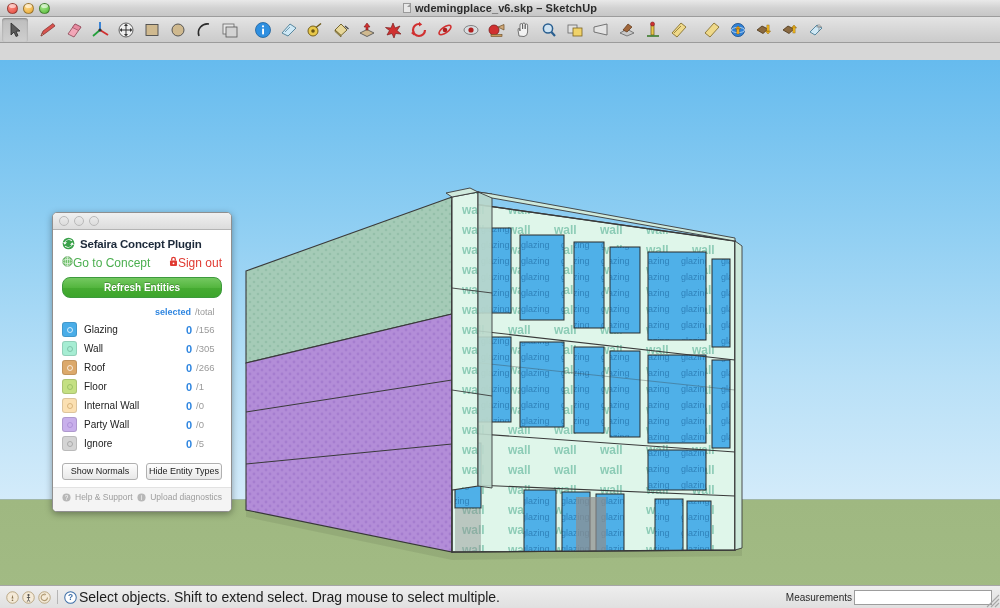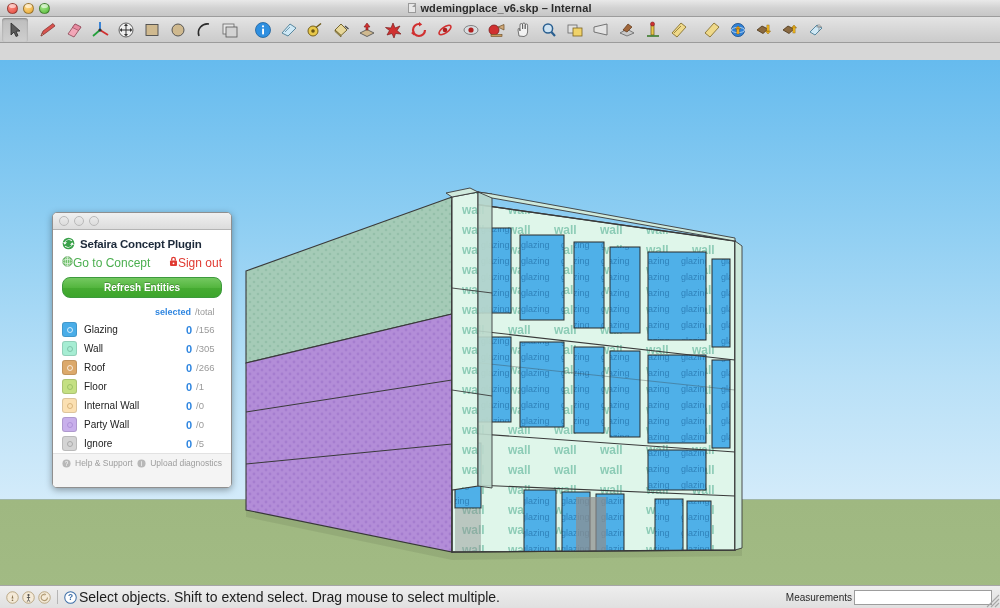--- a/index.html
+++ b/index.html
@@ -184,21 +184,21 @@
     flex: 1; height: 17px; line-height: 15px;
     font-size: 9px; color: #222; text-align: center;
     background: linear-gradient(to bottom, #fdfdfd, #e8e8e8);
     border: 1px solid #b0b0b0; border-radius: 3px;
     cursor: pointer;
   }
   .panel-foot {
     border-top: 1px solid #e2e2e2;
     background: #f4f4f4;
     display: flex; justify-content: space-between; align-items: center;
-    padding: 4px 9px 19px 9px;
+    padding: 4px 9px 9px 9px;
     margin: 0 -9px;
   }
   .foot-link {
     display: flex; align-items: center; gap: 4px;
     font-size: 8.5px; color: #9d9d9d; cursor: pointer;
   }
   .info-icon { width: 9px; height: 9px; flex: 0 0 9px; }
 
   
   .statusbar {
@@ -231,21 +231,21 @@
 
 <div id="app">
 
   <div class="titlebar">
     <div class="tl-lights">
       <div class="tl-dot tl-close"></div>
       <div class="tl-dot tl-min"></div>
       <div class="tl-dot tl-max"></div>
     </div>
     <div class="tl-title">
-      <span class="docicon"></span><span>wdemingplace_v6.skp – Internal</span>
+      <span class="docicon"></span><span>wdemingplace_v6.skp – SketchUp</span>
     </div>
   </div>
 
   <div class="toolbar">
 
     <div class="tbtn active">
       <svg width="18" height="18" viewBox="0 0 18 18">
         <path d="M5 2 L5 14 L8 11 L10 15.5 L12 14.6 L10 10.3 L14 10 Z" fill="#5a5a5a" stroke="#2a2a2a" stroke-width="0.8"></path>
       </svg>
     </div>
@@ -679,20 +679,24 @@
           <div class="ent-row">
             <div class="sw" style="background:#d4d4d4">
                 <i style="border-color:rgba(165,165,165,0.9)"></i>
               </div>
             <div class="ent-name">Ignore</div>
             <div class="ent-sel">0</div>
             <div class="ent-tot">/5</div>
           </div>
         </div>
 
+        <div class="btn-row">
+          <div class="sbtn">Show Normals</div>
+          <div class="sbtn">Hide Entity Types</div>
+        </div>
 
         <div class="panel-foot">
           <div class="foot-link">
             <svg class="info-icon" viewBox="0 0 10 10">
               <circle cx="5" cy="5" r="4.5" fill="#b8b8b8"></circle>
               <text x="5" y="7.6" font-size="7" font-family="Liberation Sans, sans-serif" fill="#fff" text-anchor="middle">?</text>
             </svg>
             <span>Help &amp; Support</span>
           </div>
           <div class="foot-link">

